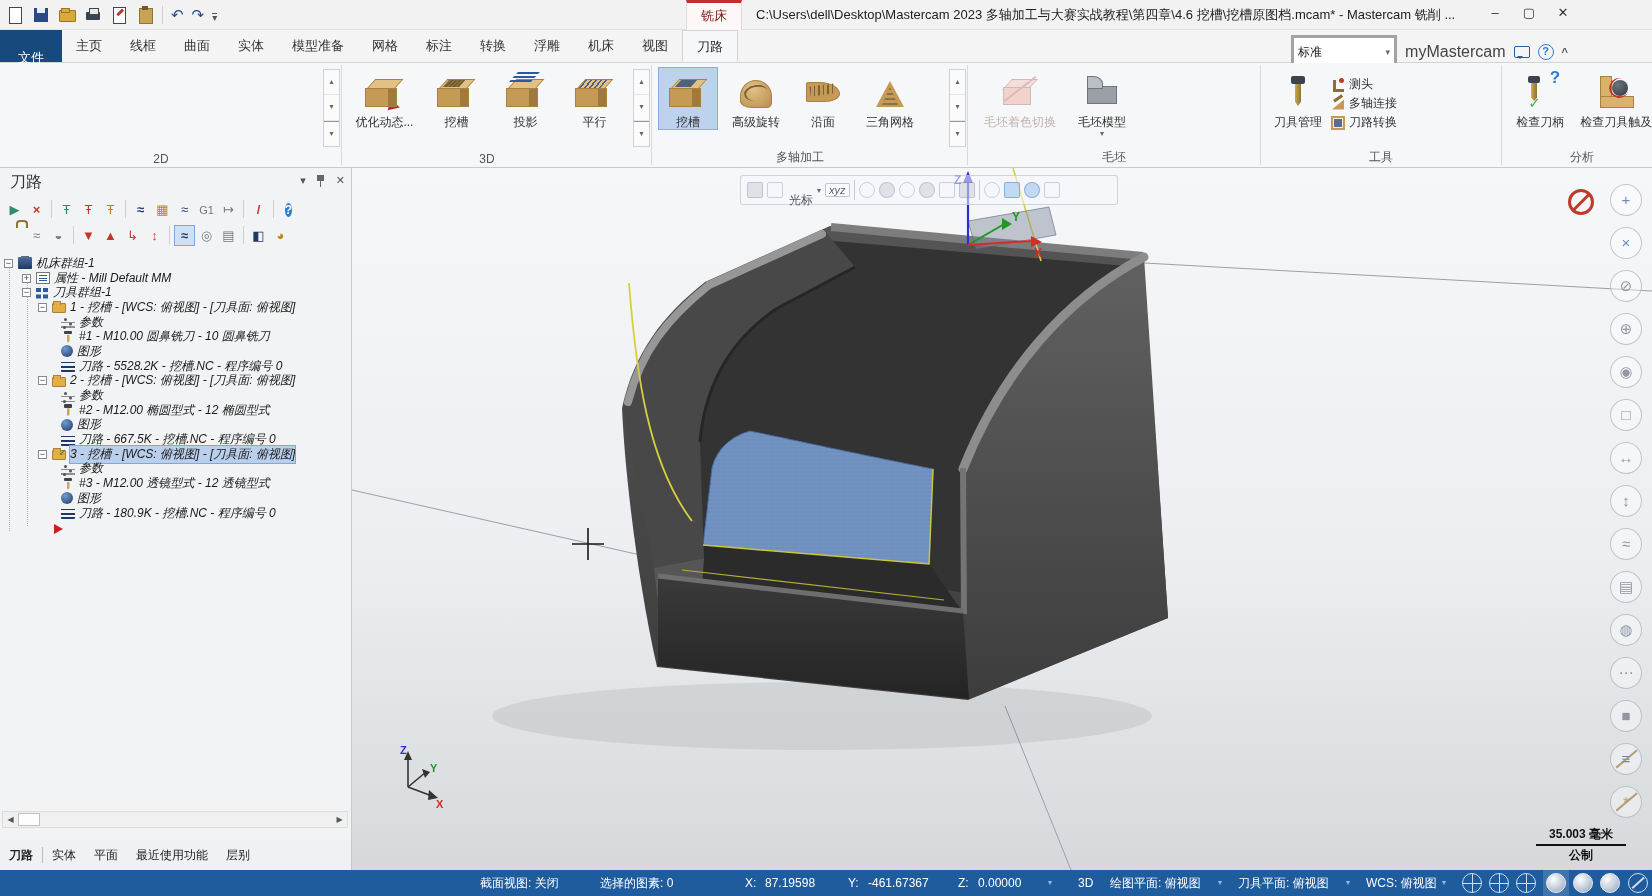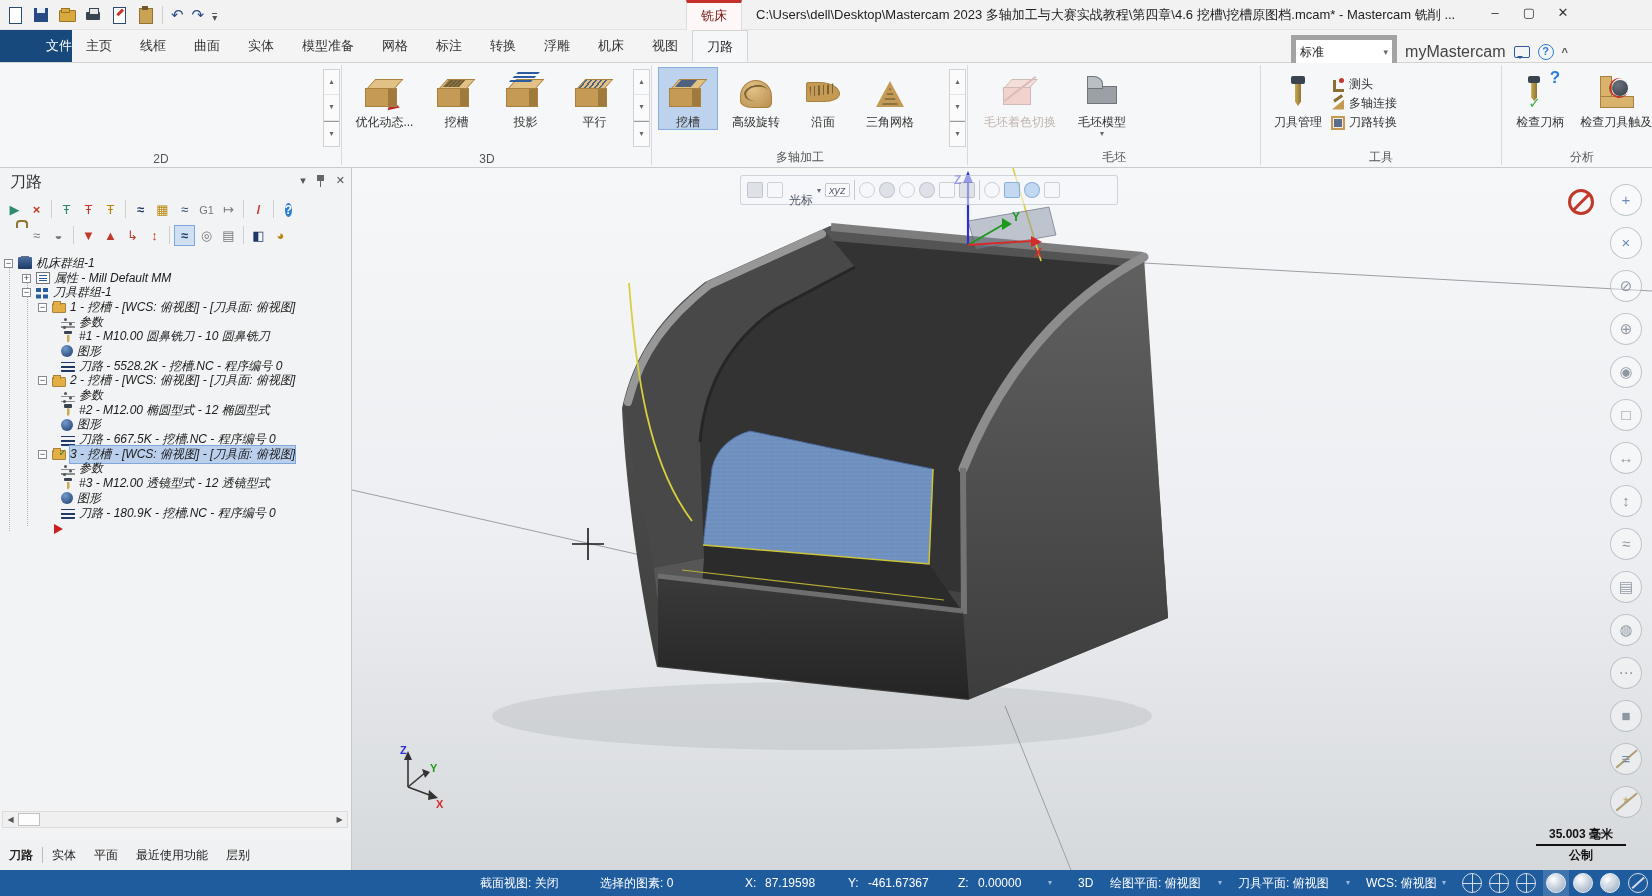--- a/index.html
+++ b/index.html
@@ -33,24 +33,24 @@
     text-align:center; line-height:26px; font-size:13px; color:#7c1f1c; cursor:pointer; }
   .win-title { position:absolute; left:756px; top:0; width:700px; height:36px; line-height:30px;
     font-size:13px; color:#222; white-space:nowrap; overflow:hidden; }
   .win-controls { position:absolute; right:72px; top:0; height:30px; display:flex; }
   .win-controls .wb { width:34px; height:28px; text-align:center; line-height:26px; font-size:13px; color:#333; cursor:pointer; }
 
   
   #tabrow { position:absolute; left:0; top:30px; width:1652px; height:33px; background:#f4f4f4;
     border-bottom:1px solid #d4d4d4; display:flex; align-items:stretch; }
   .mtab { padding:0 14px; line-height:32px; font-size:13px; color:#333; cursor:pointer; white-space:nowrap; }
-  .mtab.file { background:#17497d; color:#fff; width:72px; text-align:right; padding:0; }
+  .mtab.file { background:#17497d; color:#fff; width:62px; text-align:center; padding:12px; }
   .mtab.active { background:#f6f7f8; border:1px solid #d4d4d4; border-bottom:1px solid #f6f7f8; color:#222; }
   .tabrow-right { position:absolute; right:84px; top:5px; display:flex; align-items:center; gap:8px; }
-  .style-combo { width:106px; height:34px; background:#fff; border:5px solid #a3a3a3;
+  .style-combo { width:106px; height:34px; background:#fff; border:3px solid #a3a3a3;
     font-size:12px; color:#222; display:flex; align-items:center; justify-content:space-between;
     padding:0 4px; cursor:pointer; }
   .style-combo .cc { font-size:9px; color:#666; }
   .acct { font-size:16px; color:#444; }
   .chat-ico { width:16px; height:12px; border:1.5px solid #2d5c9e; border-radius:2px; position:relative; }
   .chat-ico::after { content:""; position:absolute; left:2px; bottom:-5px; border:3px solid transparent; border-top-color:#2d5c9e; }
   .help-ico { width:16px; height:16px; border-radius:50%; border:1.6px solid #2d7dd2; color:#2d7dd2;
     font-size:11px; font-weight:bold; text-align:center; line-height:13px; }
   .collapse-ico { font-size:11px; color:#555; font-weight:bold; }
 

